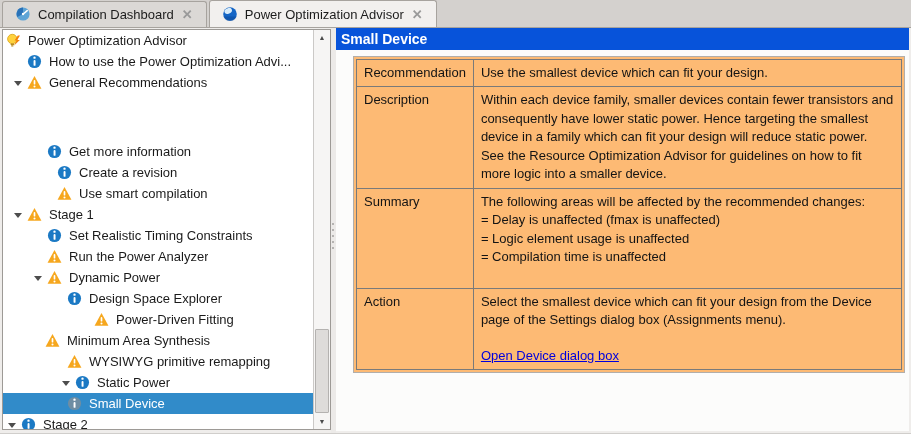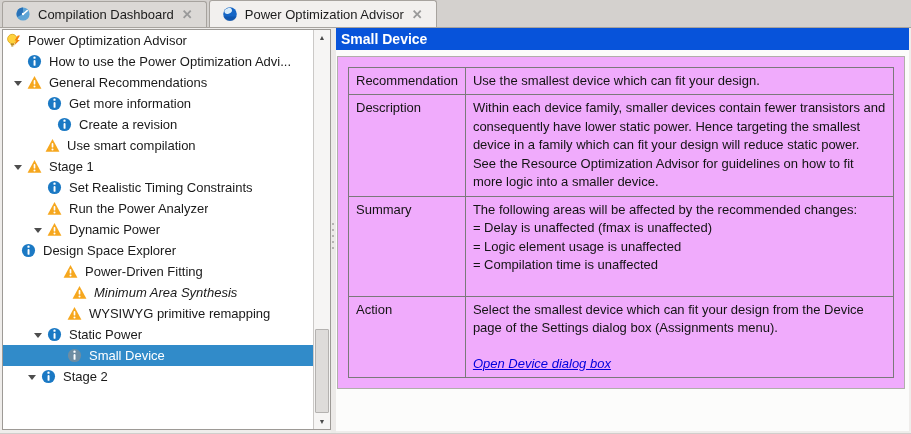--- a/index.html
+++ b/index.html
@@ -72,33 +72,33 @@
   
   .detail {
     position:absolute; left:336px; top:28px; width:573px; height:403px;
     background:#fcfcfb;
   }
   .detail-header {
     height:22px; background:var(--hdr); color:#ffffff;
     font-size:14px; font-weight:bold; padding:3px 0 0 5px;
   }
   .table-wrap {
-    margin:6px 4px 0 1px; border:1px solid #b1aeab; padding:10px; background:#f0abfc;
+    margin:6px 4px 0 17px; border:1px solid #b1aeab; padding:2px; background:#fdba74;
   }
   table.detail-table { width:100%; border-collapse:collapse; border:1px solid #7a7a7a; }
   .detail-table td {
     border:1px solid #7a7a7a; vertical-align:top;
     font-size:13px; line-height:1.42; color:#141414; padding:4px 7px;
   }
   .detail-table td.lbl { width:112px; }
   .detail-table tr:nth-child(1) td { height:24px; }
   .detail-table tr:nth-child(3) td { height:100px; }
   .detail-table tr:nth-child(4) td { height:72px; }
   .cell-line { min-height:1.1em; }
-  a.action-link { color:var(--link); text-decoration:underline; display:inline-block; margin-top:17px; cursor:pointer;font-style:italic; }
+  a.action-link { color:var(--link); text-decoration:underline; display:inline-block; margin-top:17px; cursor:pointer; }
 </style>
 </head>
 <body>
 
 <div id="app" style="--sel: #318bc9; --hdr: #0753da; --link: #0000dd;">
 
   <div class="tabbar">
     <div class="tab">
       <span class="tab-icon">
           <svg viewBox="0 0 16 16" width="16" height="16">
@@ -154,146 +154,146 @@
           </span>
           <span class="tree-icon">
             <svg viewBox="0 0 16 16" width="15" height="15">
               <path d="M8 1 L15.4 14.6 H0.6 Z" fill="#f6a71e"></path>
               <rect x="7.1" y="5.4" width="1.8" height="4.8" rx="0.9" fill="#fff"></rect>
               <circle cx="8" cy="12.3" r="1.1" fill="#fff"></circle>
             </svg>
           </span>
           <span class="tree-label">General Recommendations</span>
         </div>
+        <div class="tree-row" style="padding-left: 26px; margin-top: 48px;">
+          <span class="arrow-slot"></span>
+          <span class="tree-icon">
+            <svg viewBox="0 0 16 16" width="15" height="15">
+              <circle cx="8" cy="8" r="7" fill="#1b79c4"></circle>
+              <rect x="7" y="6.4" width="2.1" height="6.2" rx="1" fill="#fff"></rect>
+              <circle cx="8" cy="3.9" r="1.25" fill="#fff"></circle>
+            </svg>
+          </span>
+          <span class="tree-label">Get more information</span>
+        </div>
+        <div class="tree-row" style="padding-left: 36px;">
+          <span class="arrow-slot"></span>
+          <span class="tree-icon">
+            <svg viewBox="0 0 16 16" width="15" height="15">
+              <circle cx="8" cy="8" r="7" fill="#1b79c4"></circle>
+              <rect x="7" y="6.4" width="2.1" height="6.2" rx="1" fill="#fff"></rect>
+              <circle cx="8" cy="3.9" r="1.25" fill="#fff"></circle>
+            </svg>
+          </span>
+          <span class="tree-label">Create a revision</span>
+        </div>
+        <div class="tree-row" style="padding-left: 36px;">
+          <span class="arrow-slot"></span>
+          <span class="tree-icon">
+            <svg viewBox="0 0 16 16" width="15" height="15">
+              <path d="M8 1 L15.4 14.6 H0.6 Z" fill="#f6a71e"></path>
+              <rect x="7.1" y="5.4" width="1.8" height="4.8" rx="0.9" fill="#fff"></rect>
+              <circle cx="8" cy="12.3" r="1.1" fill="#fff"></circle>
+            </svg>
+          </span>
+          <span class="tree-label">Use smart compilation</span>
+        </div>
+        <div class="tree-row" style="padding-left: 6px;">
+          <span class="arrow-slot">
+            <span class="expander"></span>
+          </span>
+          <span class="tree-icon">
+            <svg viewBox="0 0 16 16" width="15" height="15">
+              <path d="M8 1 L15.4 14.6 H0.6 Z" fill="#f6a71e"></path>
+              <rect x="7.1" y="5.4" width="1.8" height="4.8" rx="0.9" fill="#fff"></rect>
+              <circle cx="8" cy="12.3" r="1.1" fill="#fff"></circle>
+            </svg>
+          </span>
+          <span class="tree-label">Stage 1</span>
+        </div>
         <div class="tree-row" style="padding-left: 26px;">
           <span class="arrow-slot"></span>
           <span class="tree-icon">
             <svg viewBox="0 0 16 16" width="15" height="15">
               <circle cx="8" cy="8" r="7" fill="#1b79c4"></circle>
               <rect x="7" y="6.4" width="2.1" height="6.2" rx="1" fill="#fff"></rect>
               <circle cx="8" cy="3.9" r="1.25" fill="#fff"></circle>
             </svg>
           </span>
-          <span class="tree-label">Get more information</span>
-        </div>
-        <div class="tree-row" style="padding-left: 36px;">
-          <span class="arrow-slot"></span>
-          <span class="tree-icon">
-            <svg viewBox="0 0 16 16" width="15" height="15">
-              <circle cx="8" cy="8" r="7" fill="#1b79c4"></circle>
-              <rect x="7" y="6.4" width="2.1" height="6.2" rx="1" fill="#fff"></rect>
-              <circle cx="8" cy="3.9" r="1.25" fill="#fff"></circle>
-            </svg>
-          </span>
-          <span class="tree-label">Create a revision</span>
+          <span class="tree-label">Set Realistic Timing Constraints</span>
+        </div>
+        <div class="tree-row" style="padding-left: 26px;">
+          <span class="arrow-slot"></span>
+          <span class="tree-icon">
+            <svg viewBox="0 0 16 16" width="15" height="15">
+              <path d="M8 1 L15.4 14.6 H0.6 Z" fill="#f6a71e"></path>
+              <rect x="7.1" y="5.4" width="1.8" height="4.8" rx="0.9" fill="#fff"></rect>
+              <circle cx="8" cy="12.3" r="1.1" fill="#fff"></circle>
+            </svg>
+          </span>
+          <span class="tree-label">Run the Power Analyzer</span>
+        </div>
+        <div class="tree-row" style="padding-left: 26px;">
+          <span class="arrow-slot">
+            <span class="expander"></span>
+          </span>
+          <span class="tree-icon">
+            <svg viewBox="0 0 16 16" width="15" height="15">
+              <path d="M8 1 L15.4 14.6 H0.6 Z" fill="#f6a71e"></path>
+              <rect x="7.1" y="5.4" width="1.8" height="4.8" rx="0.9" fill="#fff"></rect>
+              <circle cx="8" cy="12.3" r="1.1" fill="#fff"></circle>
+            </svg>
+          </span>
+          <span class="tree-label">Dynamic Power</span>
+        </div>
+        <div class="tree-row" style="padding-left: 46px;">
+          <span class="arrow-slot"></span>
+          <span class="tree-icon">
+            <svg viewBox="0 0 16 16" width="15" height="15">
+              <circle cx="8" cy="8" r="7" fill="#1b79c4"></circle>
+              <rect x="7" y="6.4" width="2.1" height="6.2" rx="1" fill="#fff"></rect>
+              <circle cx="8" cy="3.9" r="1.25" fill="#fff"></circle>
+            </svg>
+          </span>
+          <span class="tree-label">Design Space Explorer</span>
+        </div>
+        <div class="tree-row" style="padding-left: 42px; margin-left: 31px;">
+          <span class="arrow-slot"></span>
+          <span class="tree-icon">
+            <svg viewBox="0 0 16 16" width="15" height="15">
+              <path d="M8 1 L15.4 14.6 H0.6 Z" fill="#f6a71e"></path>
+              <rect x="7.1" y="5.4" width="1.8" height="4.8" rx="0.9" fill="#fff"></rect>
+              <circle cx="8" cy="12.3" r="1.1" fill="#fff"></circle>
+            </svg>
+          </span>
+          <span class="tree-label">Power-Driven Fitting</span>
         </div>
         <div class="tree-row" style="padding-left: 24px;">
           <span class="arrow-slot"></span>
           <span class="tree-icon">
             <svg viewBox="0 0 16 16" width="15" height="15">
               <path d="M8 1 L15.4 14.6 H0.6 Z" fill="#f6a71e"></path>
               <rect x="7.1" y="5.4" width="1.8" height="4.8" rx="0.9" fill="#fff"></rect>
               <circle cx="8" cy="12.3" r="1.1" fill="#fff"></circle>
             </svg>
           </span>
-          <span class="tree-label">Use smart compilation</span>
-        </div>
-        <div class="tree-row" style="padding-left: 6px;">
-          <span class="arrow-slot">
-            <span class="expander"></span>
-          </span>
-          <span class="tree-icon">
-            <svg viewBox="0 0 16 16" width="15" height="15">
-              <path d="M8 1 L15.4 14.6 H0.6 Z" fill="#f6a71e"></path>
-              <rect x="7.1" y="5.4" width="1.8" height="4.8" rx="0.9" fill="#fff"></rect>
-              <circle cx="8" cy="12.3" r="1.1" fill="#fff"></circle>
-            </svg>
-          </span>
-          <span class="tree-label">Stage 1</span>
-        </div>
-        <div class="tree-row" style="padding-left: 26px;">
-          <span class="arrow-slot"></span>
-          <span class="tree-icon">
-            <svg viewBox="0 0 16 16" width="15" height="15">
-              <circle cx="8" cy="8" r="7" fill="#1b79c4"></circle>
-              <rect x="7" y="6.4" width="2.1" height="6.2" rx="1" fill="#fff"></rect>
-              <circle cx="8" cy="3.9" r="1.25" fill="#fff"></circle>
-            </svg>
-          </span>
-          <span class="tree-label">Set Realistic Timing Constraints</span>
-        </div>
-        <div class="tree-row" style="padding-left: 26px;">
-          <span class="arrow-slot"></span>
-          <span class="tree-icon">
-            <svg viewBox="0 0 16 16" width="15" height="15">
-              <path d="M8 1 L15.4 14.6 H0.6 Z" fill="#f6a71e"></path>
-              <rect x="7.1" y="5.4" width="1.8" height="4.8" rx="0.9" fill="#fff"></rect>
-              <circle cx="8" cy="12.3" r="1.1" fill="#fff"></circle>
-            </svg>
-          </span>
-          <span class="tree-label">Run the Power Analyzer</span>
-        </div>
-        <div class="tree-row" style="padding-left: 26px;">
-          <span class="arrow-slot">
-            <span class="expander"></span>
-          </span>
-          <span class="tree-icon">
-            <svg viewBox="0 0 16 16" width="15" height="15">
-              <path d="M8 1 L15.4 14.6 H0.6 Z" fill="#f6a71e"></path>
-              <rect x="7.1" y="5.4" width="1.8" height="4.8" rx="0.9" fill="#fff"></rect>
-              <circle cx="8" cy="12.3" r="1.1" fill="#fff"></circle>
-            </svg>
-          </span>
-          <span class="tree-label">Dynamic Power</span>
-        </div>
-        <div class="tree-row" style="">
-          <span class="arrow-slot"></span>
-          <span class="tree-icon">
-            <svg viewBox="0 0 16 16" width="15" height="15">
-              <circle cx="8" cy="8" r="7" fill="#1b79c4"></circle>
-              <rect x="7" y="6.4" width="2.1" height="6.2" rx="1" fill="#fff"></rect>
-              <circle cx="8" cy="3.9" r="1.25" fill="#fff"></circle>
-            </svg>
-          </span>
-          <span class="tree-label">Design Space Explorer</span>
-        </div>
-        <div class="tree-row" style="padding-left: 42px;">
-          <span class="arrow-slot"></span>
-          <span class="tree-icon">
-            <svg viewBox="0 0 16 16" width="15" height="15">
-              <path d="M8 1 L15.4 14.6 H0.6 Z" fill="#f6a71e"></path>
-              <rect x="7.1" y="5.4" width="1.8" height="4.8" rx="0.9" fill="#fff"></rect>
-              <circle cx="8" cy="12.3" r="1.1" fill="#fff"></circle>
-            </svg>
-          </span>
-          <span class="tree-label">Power-Driven Fitting</span>
-        </div>
-        <div class="tree-row" style="padding-left: 51px; font-style: italic;">
-          <span class="arrow-slot"></span>
-          <span class="tree-icon">
-            <svg viewBox="0 0 16 16" width="15" height="15">
-              <path d="M8 1 L15.4 14.6 H0.6 Z" fill="#f6a71e"></path>
-              <rect x="7.1" y="5.4" width="1.8" height="4.8" rx="0.9" fill="#fff"></rect>
-              <circle cx="8" cy="12.3" r="1.1" fill="#fff"></circle>
-            </svg>
-          </span>
           <span class="tree-label">Minimum Area Synthesis</span>
         </div>
         <div class="tree-row" style="padding-left: 46px;">
           <span class="arrow-slot"></span>
           <span class="tree-icon">
             <svg viewBox="0 0 16 16" width="15" height="15">
               <path d="M8 1 L15.4 14.6 H0.6 Z" fill="#f6a71e"></path>
               <rect x="7.1" y="5.4" width="1.8" height="4.8" rx="0.9" fill="#fff"></rect>
               <circle cx="8" cy="12.3" r="1.1" fill="#fff"></circle>
             </svg>
           </span>
           <span class="tree-label">WYSIWYG primitive remapping</span>
         </div>
-        <div class="tree-row" style="padding-left: 26px;">
+        <div class="tree-row" style="padding-left: 26px; margin-left: 28px;">
           <span class="arrow-slot">
             <span class="expander"></span>
           </span>
           <span class="tree-icon">
             <svg viewBox="0 0 16 16" width="15" height="15">
               <circle cx="8" cy="8" r="7" fill="#1b79c4"></circle>
               <rect x="7" y="6.4" width="2.1" height="6.2" rx="1" fill="#fff"></rect>
               <circle cx="8" cy="3.9" r="1.25" fill="#fff"></circle>
             </svg>
           </span>
@@ -303,21 +303,21 @@
           <span class="arrow-slot"></span>
           <span class="tree-icon">
             <svg viewBox="0 0 16 16" width="15" height="15">
               <circle cx="8" cy="8" r="7" fill="#6e8da3"></circle>
               <rect x="7" y="6.4" width="2.1" height="6.2" rx="1" fill="#fff"></rect>
               <circle cx="8" cy="3.9" r="1.25" fill="#fff"></circle>
             </svg>
           </span>
           <span class="tree-label">Small Device</span>
         </div>
-        <div class="tree-row" style="padding-left: 20px;">
+        <div class="tree-row" style="padding-left: 0;">
           <span class="arrow-slot">
             <span class="expander"></span>
           </span>
           <span class="tree-icon">
             <svg viewBox="0 0 16 16" width="15" height="15">
               <circle cx="8" cy="8" r="7" fill="#1b79c4"></circle>
               <rect x="7" y="6.4" width="2.1" height="6.2" rx="1" fill="#fff"></rect>
               <circle cx="8" cy="3.9" r="1.25" fill="#fff"></circle>
             </svg>
           </span>

